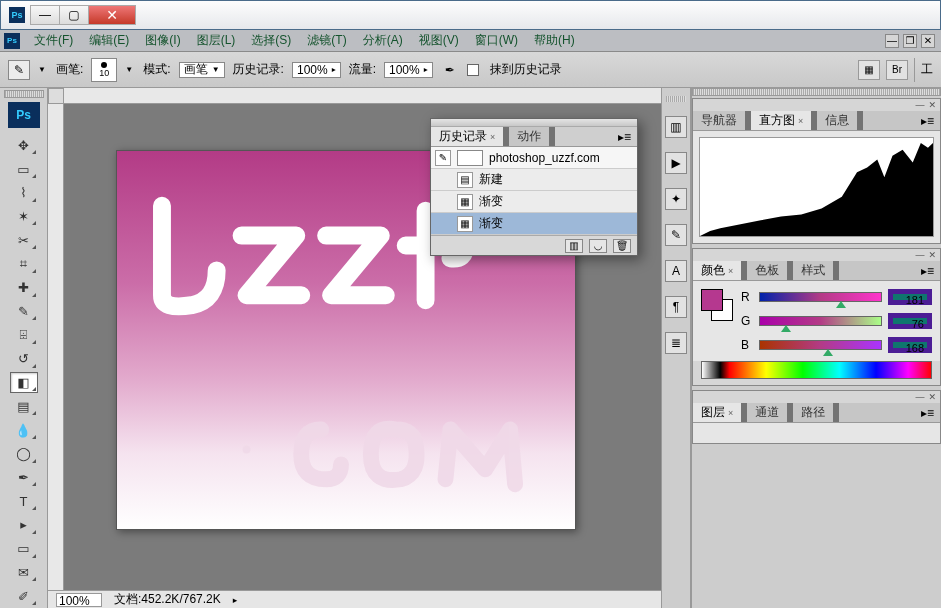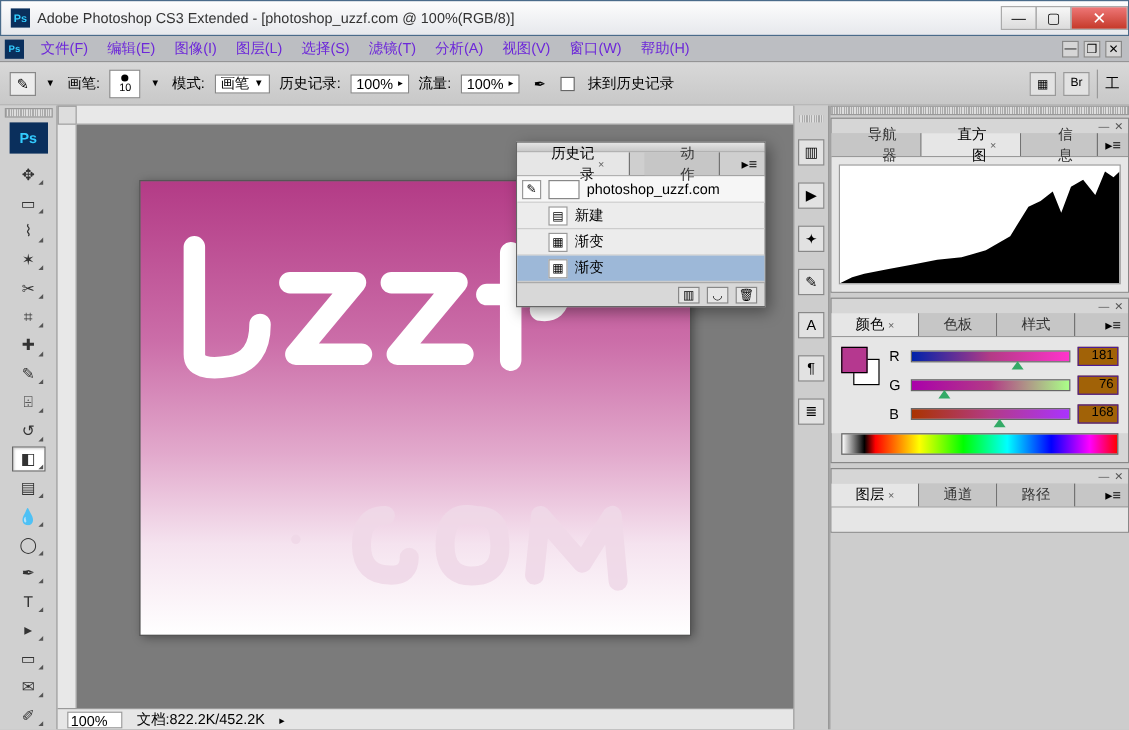--- a/index.html
+++ b/index.html
@@ -9,21 +9,21 @@
 .titlebar { height: 30px; background: linear-gradient(#fdfdfd, #e6e8ec); border: 1px solid #4a6b8a; display: flex; align-items: center; padding: 0 0 0 8px; }
 .titlebar .app-icon { width: 16px; height: 16px; background: #0a2f5c; margin-right: 6px; display: flex; align-items: center; justify-content: center; color: #3cf; font-size: 9px; font-weight: bold; }
 .titlebar .title { flex: 1; color: #333; }
 .titlebar .winbtn { width: 30px; height: 20px; border: 1px solid #aaa; margin-left: -1px; display: flex; align-items: center; justify-content: center; background: linear-gradient(#f7f7f7,#dcdcdc); }
 .titlebar .winbtn.max { }
 .titlebar .winbtn.close { width: 48px; background: linear-gradient(#e77,#c53929); color: #fff; font-size: 14px; }
 
 
 .menubar { height: 22px; background: #bcbec2; border-bottom: 1px solid #8a8a8a; display: flex; align-items: center; padding-left: 4px; }
 .menubar .ps-badge { width: 16px; height: 16px; background: #0a2f5c; margin-right: 6px; display:flex;align-items:center;justify-content:center;color:#3cf;font-size:8px;font-weight:bold; }
-.menubar .item { padding: 2px 8px; color: #6d28d9; cursor: default; }
+.menubar .item { padding: 2px 8px; color: #14532d; cursor: default; }
 .menubar .right-icons { margin-left: auto; display: flex; gap: 4px; padding-right: 6px; }
 .menubar .ri { width: 14px; height: 14px; border: 1px solid #888; background: #d6d6d6; display:flex;align-items:center;justify-content:center; font-size:10px; }
 
 
 .optionsbar { height: 36px; background: linear-gradient(#d8d8d8,#c8c8c8); border-bottom: 1px solid #999; display: flex; align-items: center; padding: 0 8px; gap: 8px; }
 .optionsbar .tool-icon { width: 22px; height: 20px; border: 1px solid #888; background: #ececec; display:flex;align-items:center;justify-content:center; }
 .optionsbar .drop-arrow { width: 10px; font-size: 8px; }
 .optionsbar .label { color: #000; }
 .optionsbar .brush-prev { width: 26px; height: 24px; border: 1px solid #888; background: #fff; display:flex;flex-direction:column;align-items:center;justify-content:center; }
 .optionsbar .brush-prev .dot { width: 6px; height: 6px; background:#000; border-radius:50%; }
@@ -60,65 +60,64 @@
 .dock-strip { width:30px; background:#cdcdcd; border-left:1px solid #999; border-right:1px solid #999; display:flex;flex-direction:column;align-items:center;padding-top:8px;gap:14px; }
 .dock-strip .gripper-s { width:20px;height:6px;background:repeating-linear-gradient(90deg,#aaa,#aaa 1px,#ddd 1px,#ddd 2px); }
 .dock-strip .dock-icon { width:22px;height:22px;border:1px solid #888;background:#e2e2e2;display:flex;align-items:center;justify-content:center;font-size:12px; }
 
 .right-panels { width:250px; background:#cdcdcd; border-left:1px solid #999; display:flex;flex-direction:column; }
 .panel-head { height:8px; background:repeating-linear-gradient(90deg,#aaa,#aaa 1px,#ddd 1px,#ddd 2px); border:1px solid #999; margin-bottom:2px;}
 .panel { border: 1px solid #888; background:#d6d6d6; margin-bottom:4px; }
 .panel .ctrl-row { height:12px; display:flex; justify-content:flex-end; gap:4px; padding-right:4px; align-items:center;}
 .panel .ctrl-row span { font-size:9px; color:#555; cursor:default;}
 .tabs { display:flex; height:20px; border-bottom:1px solid #999; background:#c6c6c6; }
-.tab { padding:3px 20px; border-right:1px solid #737373; background:#c6c6c6; color:#333; display:flex;align-items:center;gap:3px;text-align:right; }
+.tab { padding:3px 8px; border-right:6px solid #737373; background:#c6c6c6; color:#333; display:flex;align-items:center;gap:3px; }
 .tab.active { background:#e6e6e6; color:#000; }
 .tab .x { font-size:9px; color:#666; }
 .panel-body { background:#e6e6e6; padding:6px; }
 
 
 .histogram { height:100px; background:#fff; border:1px solid #999; position:relative; overflow:hidden; }
 .histogram svg { width:100%; height:100%; }
 
 
 .color-body { display:flex; gap:8px; align-items:flex-start; padding:8px; background:#e6e6e6; }
 .fgbg-swatch { width:32px; height:32px; position:relative; }
 .fgbg-swatch .fg { position:absolute; left:0; top:0; width:22px; height:22px; background:#b33b86; border:1px solid #000; }
 .fgbg-swatch .bg { position:absolute; right:0; bottom:0; width:22px; height:22px; background:#fff; border:1px solid #000; }
 .sliders { flex:1; display:flex; flex-direction:column; gap:8px; }
 .slider-row { display:flex; align-items:center; gap:6px; }
 .slider-row .ch { width:12px; }
 .slider-row .track { flex:1; height:10px; border:1px solid #666; position:relative; }
 .slider-row .track .thumb { position:absolute; top:8px; width:0;height:0; border-left:5px solid transparent; border-right:5px solid transparent; border-bottom:7px solid #3a6; }
-.slider-row .val { width:34px; height:16px; border:1px solid #4c1d95; background:#a16207; text-align:right; padding-right:3px; font-size:11px; }
+.slider-row .val { width:44px; height:16px; border:5px solid #4c1d95; background:#0f766e; text-align:right; padding-right:3px; font-size:11px; }
 .spectrum { height:18px; margin:0 8px 6px; background: linear-gradient(90deg, #fff,#000 8%, #f00 12%, #ff0 28%, #0f0 44%, #0ff 60%, #00f 76%, #f0f 90%, #f00 100%); border:1px solid #666; }
 
 
 .layer-body { height:20px; }
 
 
 .float-panel { position:absolute; left:430px; top:118px; width:208px; background:#d6d6d6; border:1px solid #666; box-shadow:4px 4px 12px rgba(0,0,0,.4); z-index:50; }
 .float-panel .fp-head { height:8px; background:linear-gradient(#e4e4e4,#c8c8c8); border-bottom:1px solid #aaa; }
-.float-panel .tabs { background:#cfcfcf;gap:12px; }
+.float-panel .tabs { background:#cfcfcf; }
 .float-panel .panel-body { padding:0; background:#ececec; max-height:120px; }
 .hist-row { display:flex; align-items:center; height:22px; border-bottom:1px solid #ccc; padding:0 4px; gap:6px; }
 .hist-row.doc { background:#f6f6f6; }
 .hist-row .hicon { width:16px; height:16px; border:1px solid #999; background:#fff; display:flex;align-items:center;justify-content:center;font-size:10px; }
 .hist-row .thumb { width:26px;height:16px;background:#fff;border:1px solid #888; }
 .hist-row.sel { background:#9db8d8; }
 .float-panel .footer { height:20px; background:#d8d8d8; border-top:1px solid #aaa; display:flex;justify-content:flex-end;align-items:center;gap:6px;padding-right:6px; }
 .float-panel .footer .fbtn { width:18px;height:14px;border:1px solid #888;background:#e6e6e6;display:flex;align-items:center;justify-content:center;font-size:10px; }
 
 </style>
 </head>
 <body>
 
 <div class="titlebar">
   <div class="app-icon">Ps</div>
-  <div class="title">Adobe Photoshop CS3 Extended - [photoshop_uzzf.com @ 100%(RGB/8)]</div>
   <div class="winbtn">—</div>
   <div class="winbtn max">▢</div>
   <div class="winbtn close">✕</div>
 </div>
 
 <div class="menubar">
   <div class="ps-badge">Ps</div>
   <div class="item">文件(F)</div>
   <div class="item">编辑(E)</div>
   <div class="item">图像(I)</div>
@@ -215,21 +214,21 @@
             <circle cx="130" cy="300" r="4" fill="#f0d9e8" stroke="none"></circle>
             <path d="M205 280 Q185 280 185 305 Q185 330 210 330 Q225 330 225 315"></path>
             <path d="M280 280 Q255 275 255 305 Q255 335 285 330 Q305 325 300 295 Q298 280 280 280"></path>
             <path d="M330 330 L335 280 L370 320 L395 280 L400 335"></path>
           </g>
         </svg>
       </div>
     </div>
     <div class="statusbar">
       <div class="zoom-input">100%</div>
-      <span><span>文档:</span><span>822.2K/452.2K</span></span>
+      <span><span>文档:</span><span>452.2K/767.2K</span></span>
       <span class="arrow-r">▸</span>
     </div>
   </div>
 
   <div class="dock-strip">
     <div class="gripper-s"></div>
     <div class="dock-icon">▥</div>
     <div class="dock-icon">▶</div>
     <div class="dock-icon">✦</div>
     <div class="dock-icon">✎</div>

